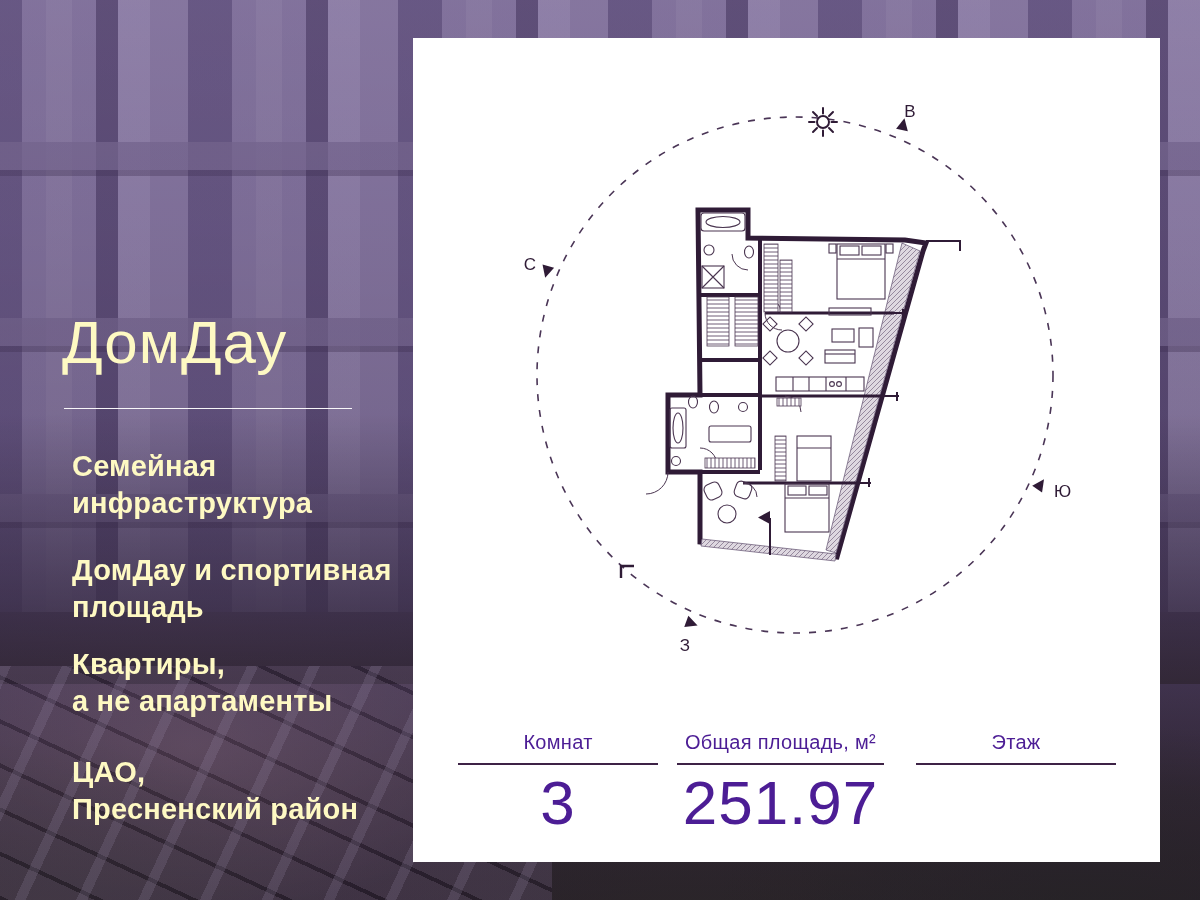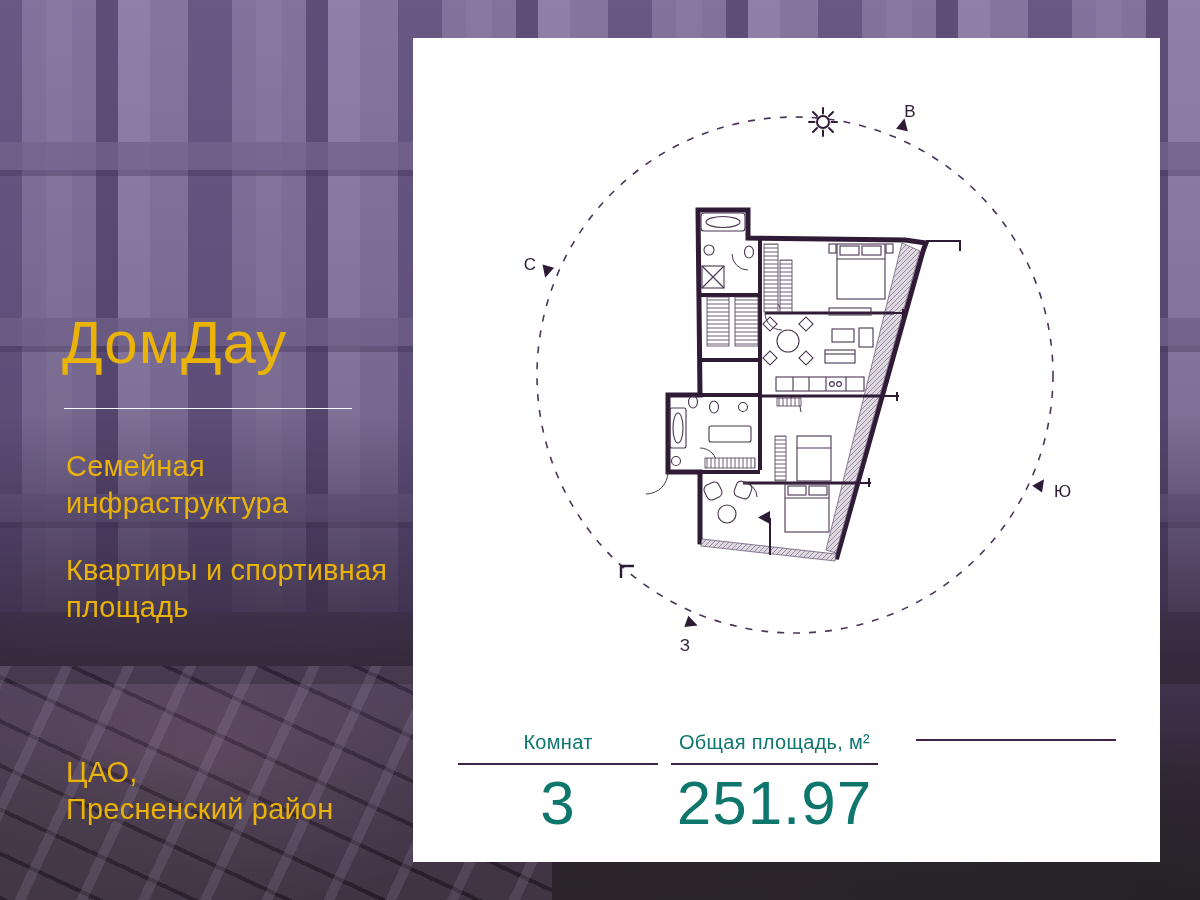--- a/index.html
+++ b/index.html
@@ -20,34 +20,34 @@
       rgba(142,132,173,.85) 72px 96px, rgba(79,68,108,.95) 96px 118px, rgba(172,164,201,.75) 118px 150px,
       rgba(150,140,180,.8) 150px 188px, rgba(95,84,128,.95) 188px 210px);}
   .bg-fade{position:absolute;left:0;top:46%;width:100%;height:30%;
     background:linear-gradient(180deg, rgba(62,52,80,0) 0%, rgba(47,40,58,.75) 70%, rgba(36,31,34,.95) 100%);}
   .bg-terrace{position:absolute;left:0;bottom:0;width:46%;height:26%;opacity:.8;background:
     repeating-linear-gradient(115deg, rgba(188,178,205,.28) 0 10px, rgba(188,178,205,0) 10px 56px),
     repeating-linear-gradient(25deg, rgba(20,14,26,.45) 0 4px, rgba(110,95,117,.5) 4px 40px);}
   .bg-overlay{position:absolute;inset:0;background:linear-gradient(180deg, rgba(104,78,126,.30), rgba(70,50,86,.34));}
 
   
-  .left-panel{position:absolute;left:62px;top:308px;width:340px;height:560px;color:#eab308;}
+  .left-panel{position:absolute;left:62px;top:308px;width:340px;height:560px;color:#fef9c3;}
   .logo{position:absolute;top:0;left:0;font-size:60px;font-weight:300;letter-spacing:1px;white-space:nowrap;}
   .divider{position:absolute;top:100px;left:2px;width:288px;height:1px;background:rgba(255,255,255,.95);}
-  .feature{position:absolute;left:4px;font-size:29px;line-height:37px;font-weight:400;letter-spacing:.2px;}
+  .feature{position:absolute;left:10px;font-size:29px;line-height:37px;font-weight:700;letter-spacing:.2px;}
   .f1{top:140px;} .f2{top:244px;} .f3{top:338px;} .f4{top:446px;}
 
   
   .card{position:absolute;left:413px;top:38px;width:747px;height:824px;background:#fff;}
   .plan-svg{position:absolute;left:0;top:0;}
 
   
-  .stat{position:absolute;top:692px;text-align:center;color:#0f766e;}
+  .stat{position:absolute;top:692px;text-align:center;color:#4c1d95;}
   .stat.s1{left:45px;width:200px;}
-  .stat.s2{left:258px;width:207px;text-align:center;}
+  .stat.s2{left:264px;width:207px;text-align:center;}
   .stat.s3{left:503px;width:200px;}
   .stat-label{font-size:20px;line-height:24px;letter-spacing:.3px;}
   .stat-rule{height:2px;background:#3d2246;margin-top:9px;}
   .stat-value{font-size:62px;line-height:66px;margin-top:5px;font-weight:400;letter-spacing:1px;}
 </style>
 </head>
 <body>
 
 <div class="poster">
 
@@ -58,22 +58,26 @@
   <div class="bg-overlay"></div>
 
   <div class="left-panel">
     <div class="logo">ДомДау</div>
     <div class="divider"></div>
     <div class="feature f1">
       <div>Семейная</div>
       <div>инфраструктура</div>
     </div>
     <div class="feature f2">
-      <div>Квартиры и спортивная</div>
+      <div>ДомДау и спортивная</div>
       <div>площадь</div>
+    </div>
+    <div class="feature f3">
+      <div>Квартиры,</div>
+      <div>а не апартаменты</div>
     </div>
     <div class="feature f4">
       <div>ЦАО,</div>
       <div>Пресненский район</div>
     </div>
   </div>
 
   <div class="card">
 
     <svg class="plan-svg" width="747" height="660" viewBox="0 0 747 660">
@@ -207,16 +211,17 @@
       <div class="stat-label">Комнат</div>
       <div class="stat-rule"></div>
       <div class="stat-value">3</div>
     </div>
     <div class="stat s2">
       <div class="stat-label">Общая площадь, м²</div>
       <div class="stat-rule"></div>
       <div class="stat-value">251.97</div>
     </div>
     <div class="stat s3">
+      <div class="stat-label">Этаж</div>
       <div class="stat-rule"></div>
     </div>
   </div>
 </div>
 
 </body></html>

